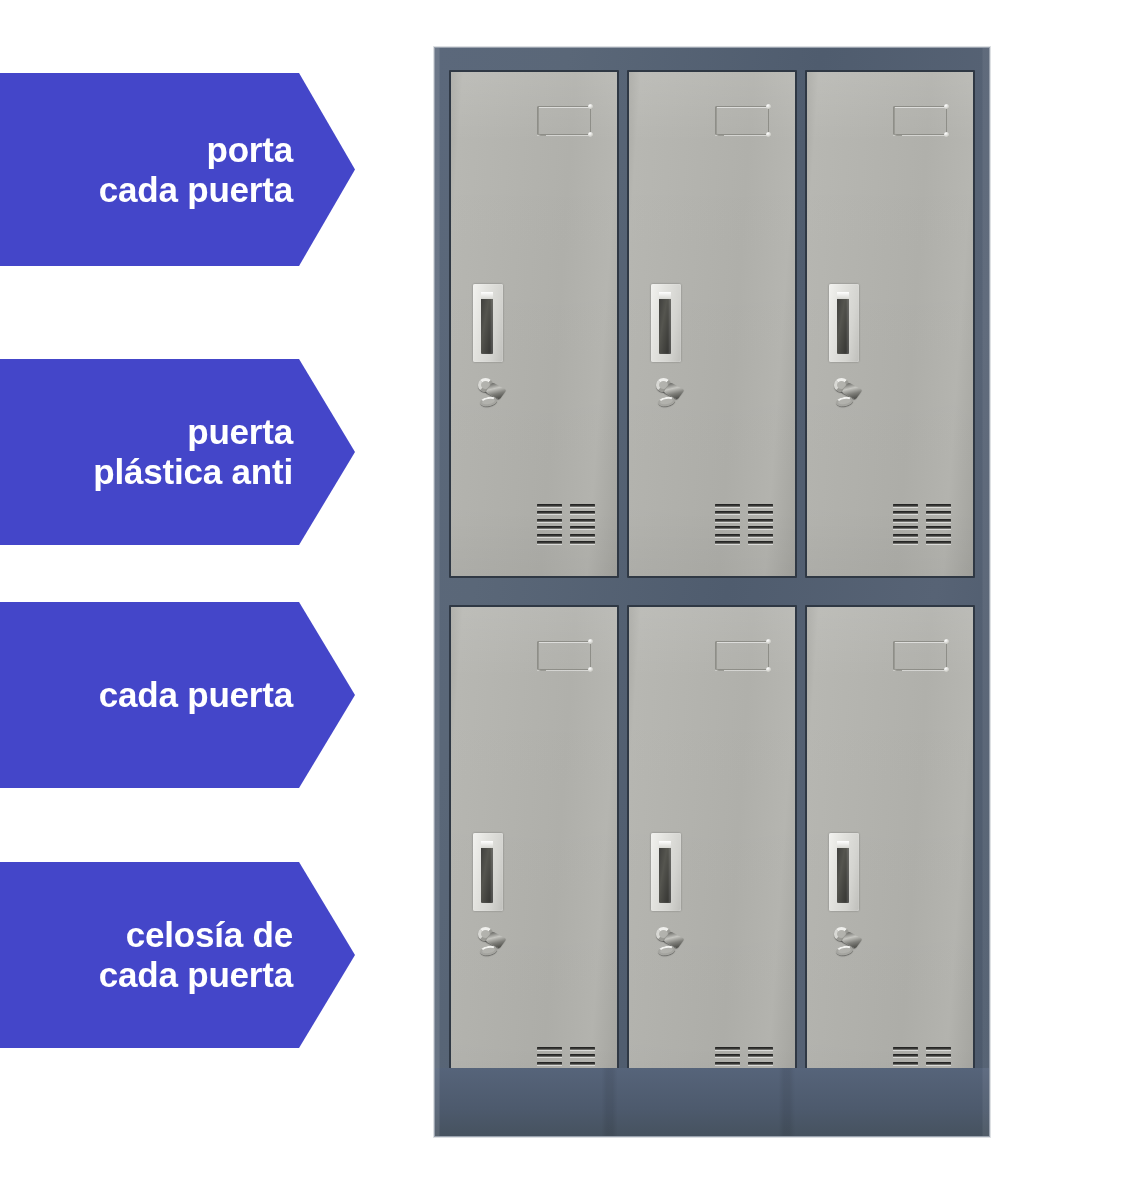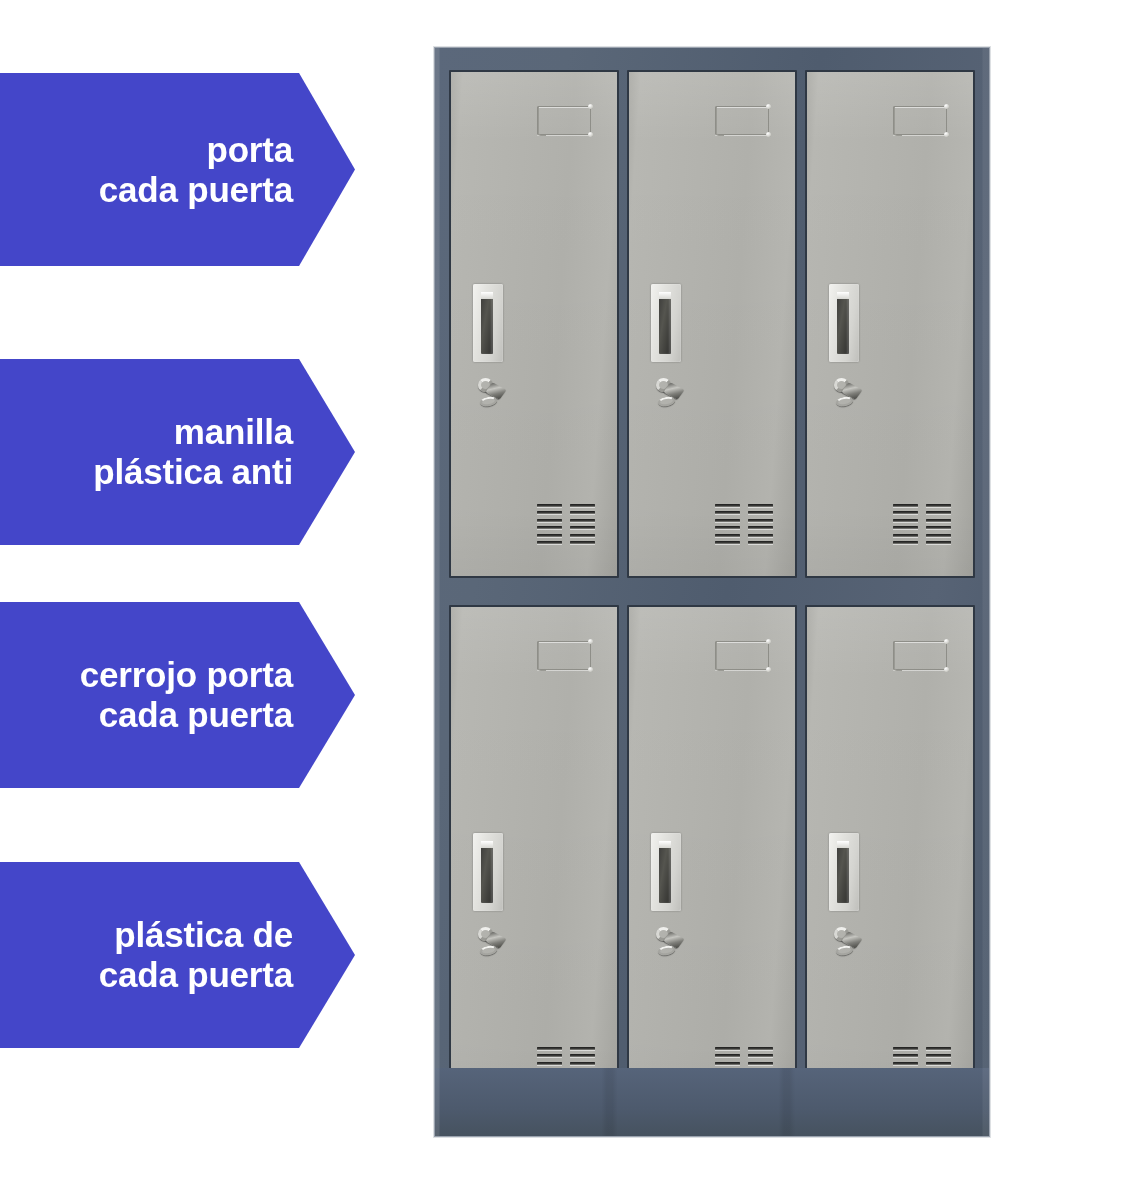--- a/index.html
+++ b/index.html
@@ -243,31 +243,30 @@
 <body>
 
 <div id="stage">
 
   <div class="callout" id="callout-0">
     <span class="line">porta</span>
     <span class="line">cada puerta</span>
   </div>
 
   <div class="callout" id="callout-1">
-    <span class="line">manilla</span>
+    <span class="line">puerta</span>
     <span class="line">plástica anti</span>
   </div>
 
   <div class="callout" id="callout-2">
-    <span class="line">cerrojo porta</span>
     <span class="line">cada puerta</span>
   </div>
 
   <div class="callout" id="callout-3">
-    <span class="line">plástica de</span>
+    <span class="line">celosía de</span>
     <span class="line">cada puerta</span>
   </div>
 
   <div id="locker">
 
     <div class="col" id="col-0">
       <div class="door door-top">
         <div class="card-holder">
           <div class="ch-frame"></div>
             <div class="ch-left"></div>

